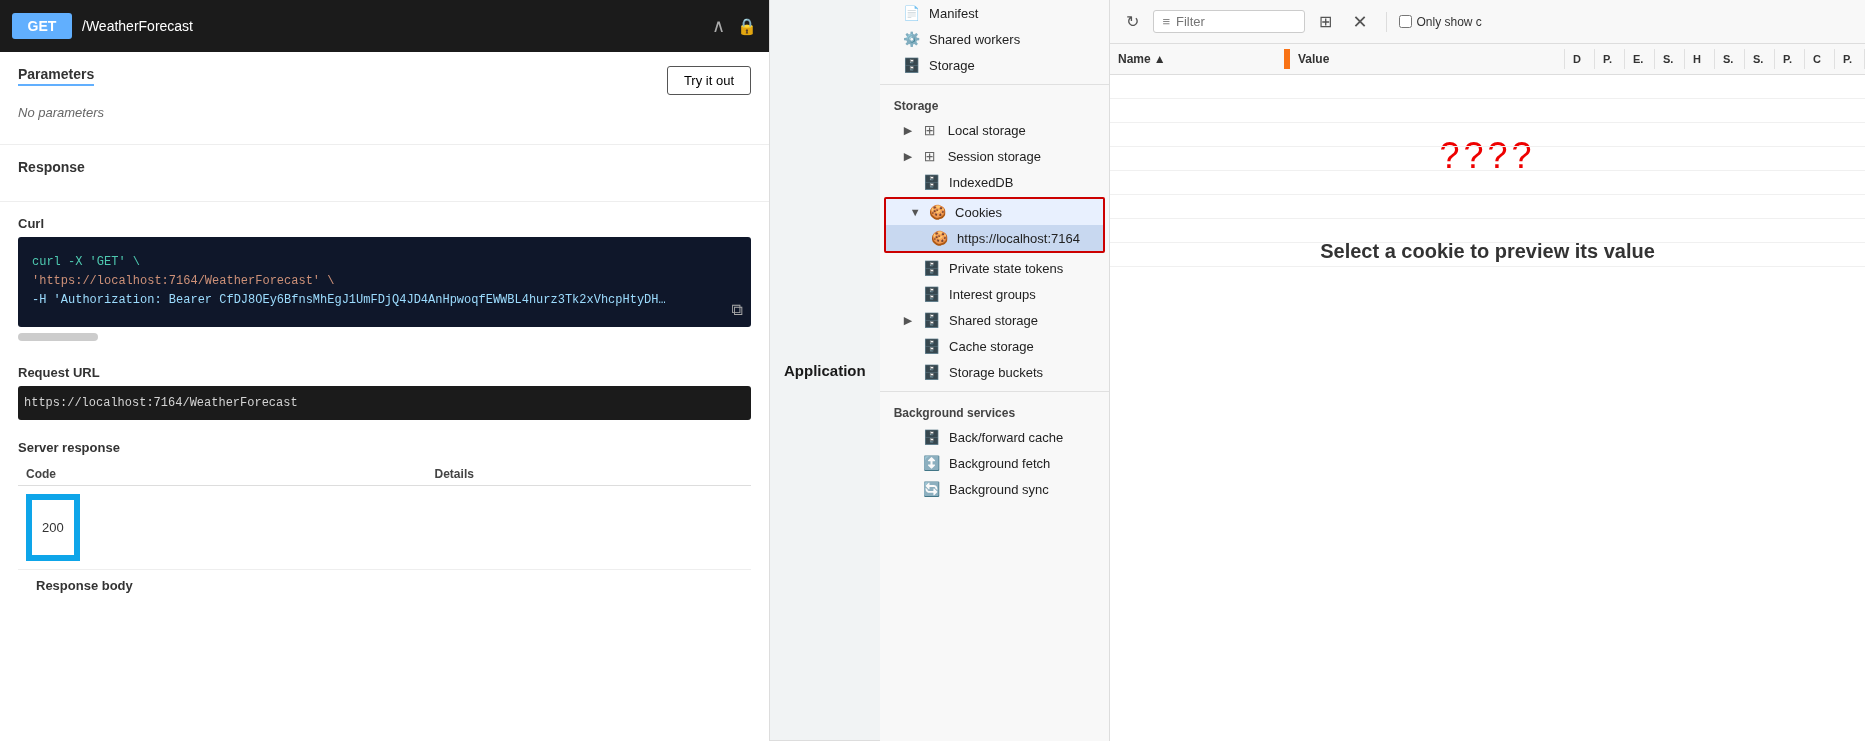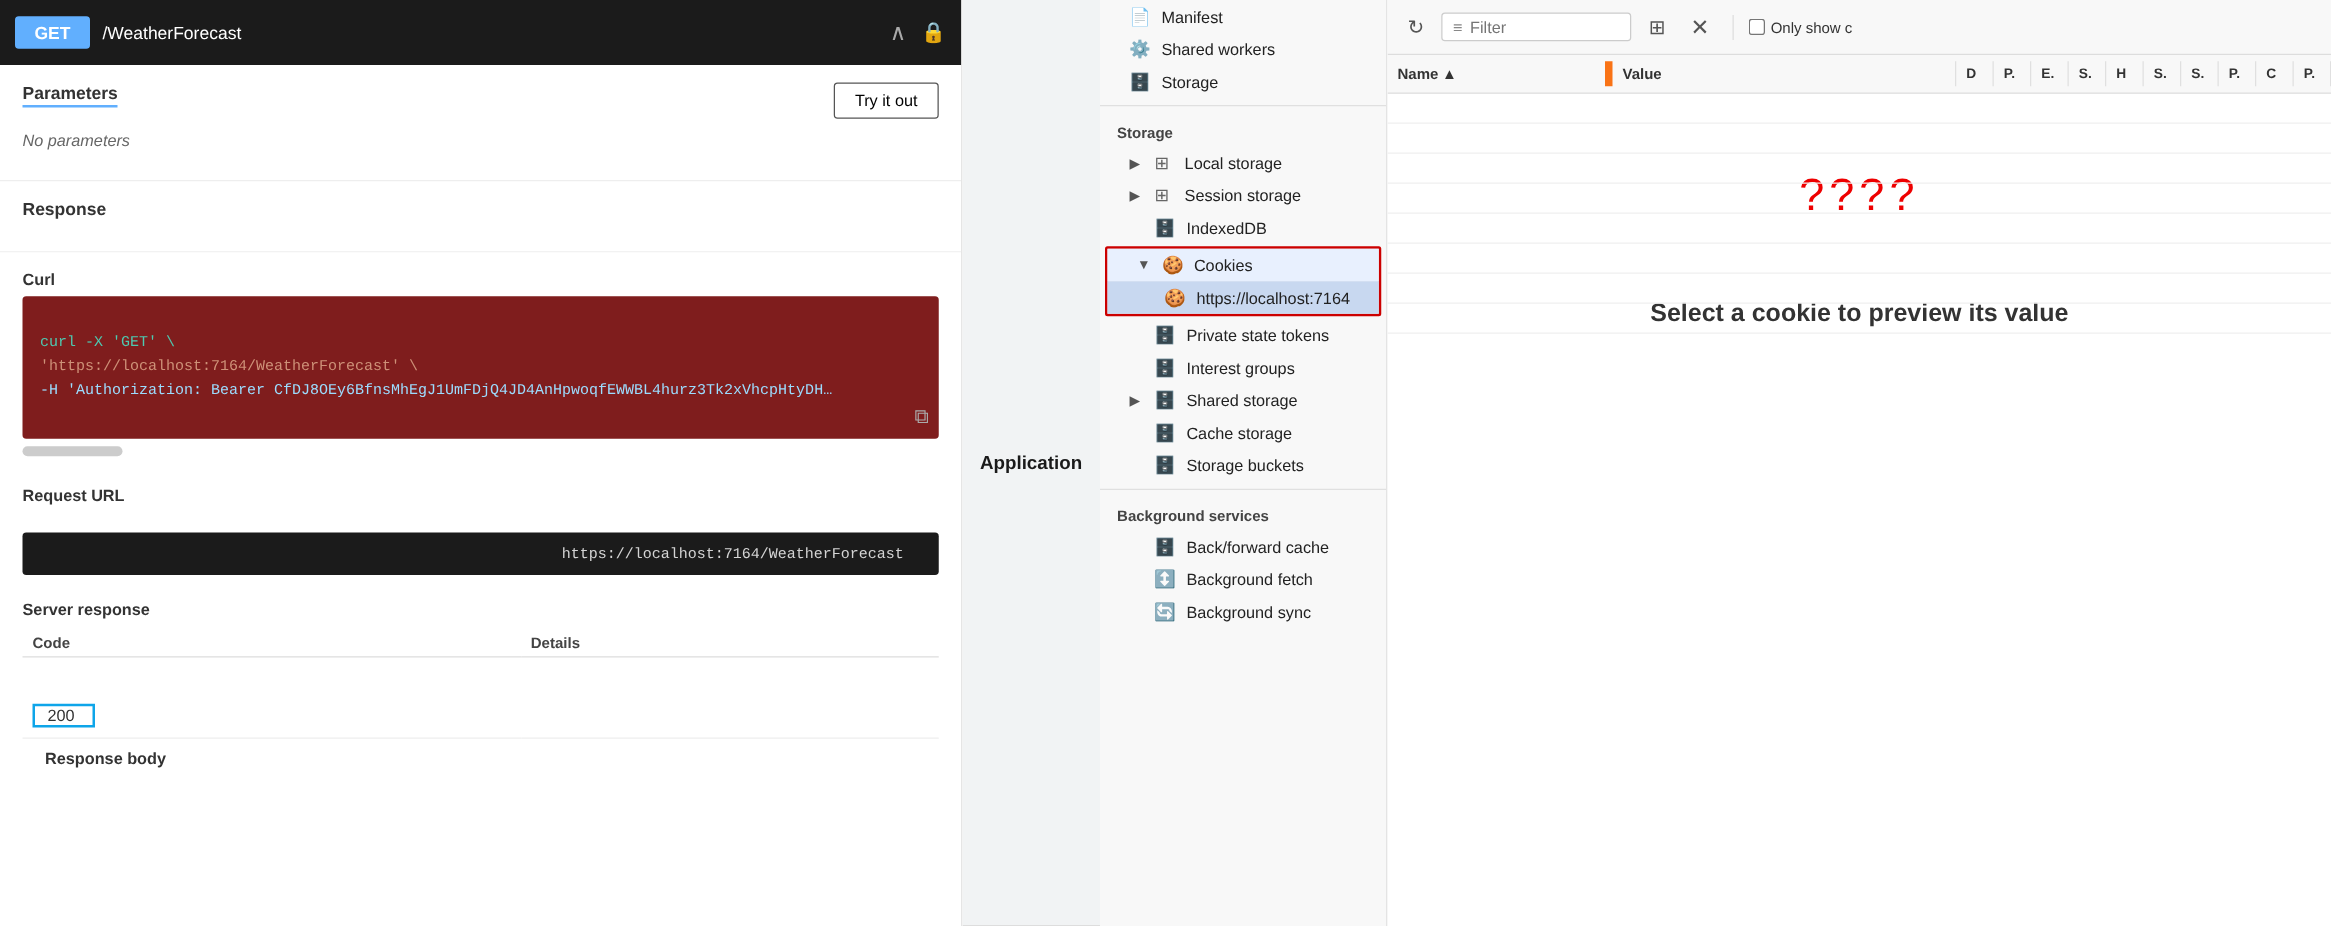--- a/index.html
+++ b/index.html
@@ -121,25 +121,25 @@
     }
 
     .curl-label {
       font-size: 13px;
       font-weight: 600;
       color: #333;
       margin-bottom: 6px;
     }
 
     .code-block {
-      background: #7f1d1d;
+      background: #0f172a;
       color: #4ec9b0;
       font-family: 'Courier New', monospace;
       font-size: 12px;
-      padding: 28px 14px;
+      padding: 16px 14px;
       border-radius: 3px;
       position: relative;
       overflow: hidden;
       line-height: 1.6;
     }
 
     .code-scroll-bar {
       display: flex;
       align-items: center;
       gap: 8px;
@@ -165,31 +165,30 @@
     }
 
     .request-url-section {
       padding: 10px 18px;
     }
 
     .request-url-label {
       font-size: 13px;
       font-weight: 600;
       color: #333;
-      margin-bottom: 22px;
+      margin-bottom: 6px;
     }
 
     .request-url-box {
       background: #1b1b1b;
       color: #d4d4d4;
       font-family: 'Courier New', monospace;
       font-size: 12px;
-      padding: 10px 28px;
+      padding: 10px 6px;
       border-radius: 3px;
-      text-align: right;
     }
 
     .server-response-section {
       padding: 10px 18px;
     }
 
     .server-response-label {
       font-size: 13px;
       font-weight: 600;
       color: #333;
@@ -210,27 +209,26 @@
       border-bottom: 1px solid #ddd;
     }
 
     .response-table td {
       padding: 8px 8px;
       border-bottom: 1px solid #eee;
       font-size: 13px;
     }
 
     .code-cell {
-      border: 2px solid #0ea5e9;
+      border: 6px solid #0ea5e9;
       display: inline-block;
-      padding: 0 10px;
+      padding: 20px 10px;
       font-size: 13px;
       color: #333;
       min-width: 50px;
-      margin-top: 29px;
     }
 
     .response-body-label {
       font-size: 13px;
       font-weight: 600;
       color: #333;
       padding: 8px 18px 4px;
     }
 
     

